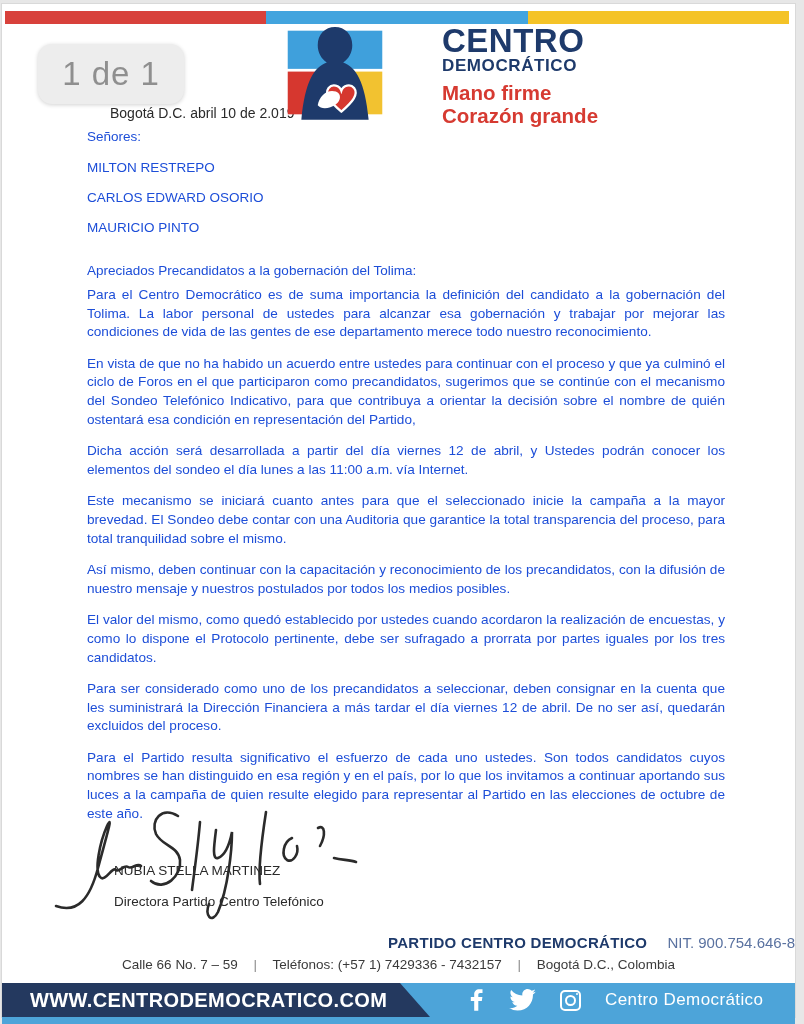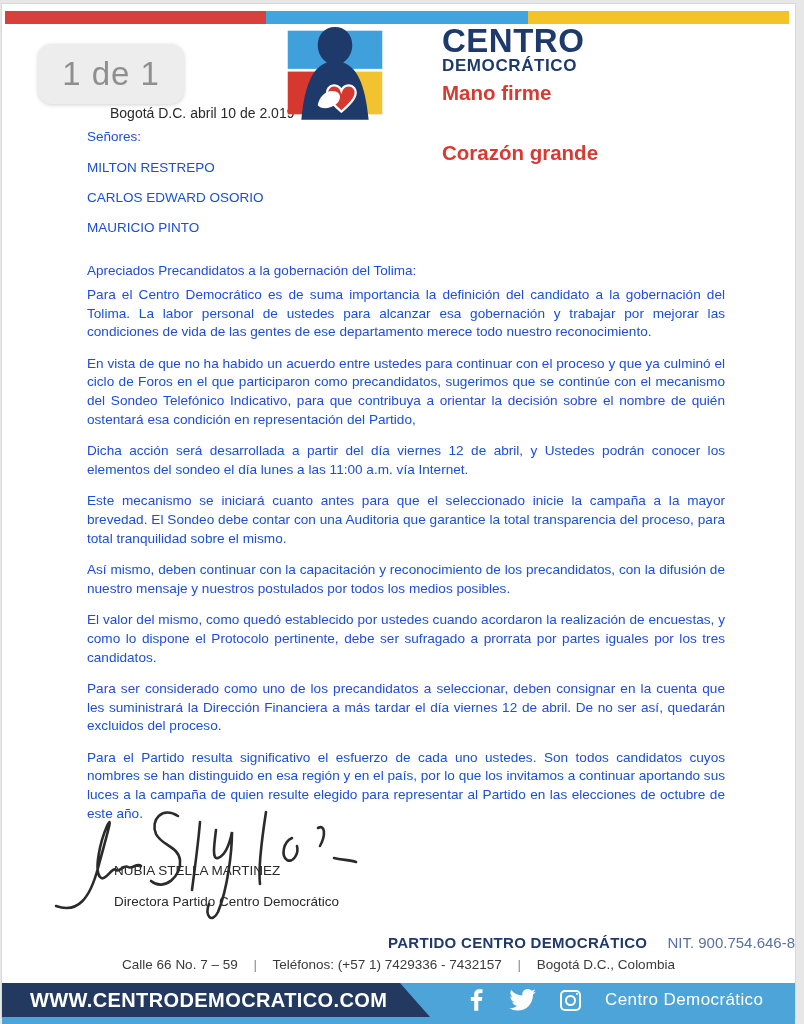--- a/index.html
+++ b/index.html
@@ -26,21 +26,21 @@
     color:#8f8f8f;font-size:33px;display:flex;align-items:center;justify-content:center;
     z-index:6;letter-spacing:1px;
   }
 
   
   .logo{position:absolute;left:283px;top:17px;display:flex;z-index:2;gap:48px;}
   .logo-emblem{width:100px;height:103px;}
   .logo-text{margin-left:9px;padding-top:5px;color:#1e3a6b;}
   .brand1{font-size:33px;font-weight:bold;line-height:30px;letter-spacing:.5px;}
   .brand2{font-size:17px;font-weight:bold;line-height:20px;letter-spacing:.6px;}
-  .tag1,.tag2{font-size:20.5px;font-weight:bold;line-height:23px;color:#d63a31;margin-top:37px;}
+  .tag1,.tag2{font-size:20.5px;font-weight:bold;line-height:23px;color:#d63a31;}
   .tag1{margin-top:5px;}
 
   
   .date{position:absolute;left:108px;top:101px;font-size:14px;color:#2a2a2a;z-index:1;}
   .content{position:absolute;left:85px;top:125px;width:638px;color:#1d4ed8;}
   .content p{margin:0;}
   .salutation{font-size:13.5px;margin-bottom:15px !important;}
   .recipient{font-size:13.5px;margin-bottom:12px !important;line-height:18px;}
   .recipient:nth-of-type(4){margin-bottom:26px !important;}
   .greeting{font-size:13.5px;margin-bottom:8px !important;}
@@ -143,21 +143,21 @@
         <path d="M124,14 C108,4 96,18 102,32 C108,44 124,44 126,58 C128,74 110,90 97,79"></path>
         <path d="M146,20 C144,44 140,72 138,88"></path>
         <path d="M162,28 C160,44 158,58 164,56 C172,53 176,40 178,30 C178,48 174,86 164,110 C158,122 150,114 155,102"></path>
         <path d="M212,10 C208,36 204,66 206,82"></path>
         <path d="M238,36 C229,40 227,54 233,58 C239,61 245,52 243,44"></path>
         <path d="M264,26 C271,22 272,33 266,44"></path>
         <path d="M280,56 C288,58 296,58 302,60"></path>
       </g>
     </svg>
     <div class="sig-name">NUBIA STELLA MARTINEZ</div>
-    <div class="sig-title">Directora Partido Centro Democrático</div>
+    <div class="sig-title">Directora Partido Centro Telefónico</div>
 
     <div class="footer">
       <div class="f1">
         <span class="party">PARTIDO CENTRO DEMOCRÁTICO</span>
         <span class="nit">NIT. 900.754.646-8</span>
       </div>
       <div class="f2">
         <span>Calle 66 No. 7 – 59</span>
         <span class="pipe">|</span>
         <span>Teléfonos: (+57 1) 7429336 - 7432157</span>

